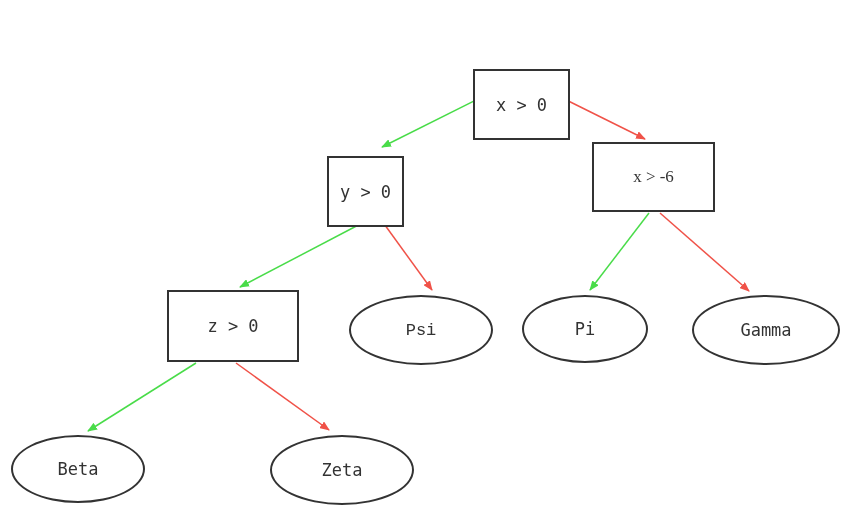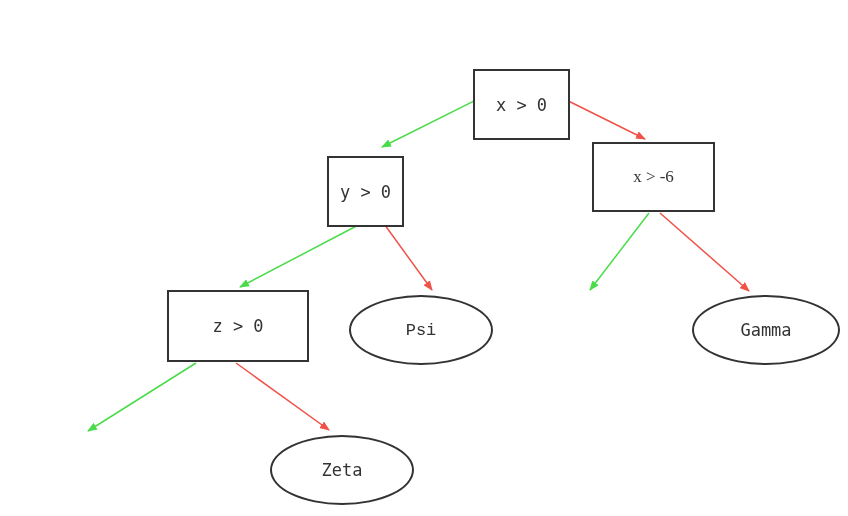--- a/index.html
+++ b/index.html
@@ -39,21 +39,21 @@
     font-size: 17px;
     white-space: pre;
   }
   .node.decision { border-radius: 0; }
   .node.leaf     { border-radius: 50%; }
 
   
   #node-root  { left: 473px; top: 22px;   width: 97px;  height: 71px; margin-top: 47px; }
   #node-y     { left: 327px; top: 156px; width: 77px;  height: 71px; }
   #node-xm6   { left: 592px; top: 142px; width: 123px; height: 70px; font-family: Liberation Serif, serif; }
-  #node-z     { left: 167px; top: 290px; width: 142px; height: 72px; }
+  #node-z     { left: 167px; top: 290px; width: 132px; height: 72px; }
   #node-psi   { left: 349px; top: 295px; width: 144px; height: 70px; font-family: Liberation Mono, monospace; }
   #node-pi    { left: 522px; top: 295px; width: 126px; height: 68px; }
   #node-gamma { left: 692px; top: 295px; width: 148px; height: 70px; text-align: right; }
   #node-beta  { left: 11px;  top: 435px; width: 134px; height: 68px; }
   #node-zeta  { left: 270px; top: 435px; width: 144px; height: 70px; }
 </style>
 </head>
 <body>
 
 <div id="canvas">
@@ -91,23 +91,29 @@
   </div>
 
   <div id="node-z" class="node decision">
     <span>z &gt; 0</span>
   </div>
 
   <div id="node-psi" class="node leaf">
     <span>Psi</span>
   </div>
 
+  <div id="node-pi" class="node leaf">
+    <span>Pi</span>
+  </div>
 
   <div id="node-gamma" class="node leaf">
     <span>Gamma</span>
   </div>
 
+  <div id="node-beta" class="node leaf">
+    <span>Beta</span>
+  </div>
 
   <div id="node-zeta" class="node leaf">
     <span>Zeta</span>
   </div>
 
 </div>
 
 </body></html>

